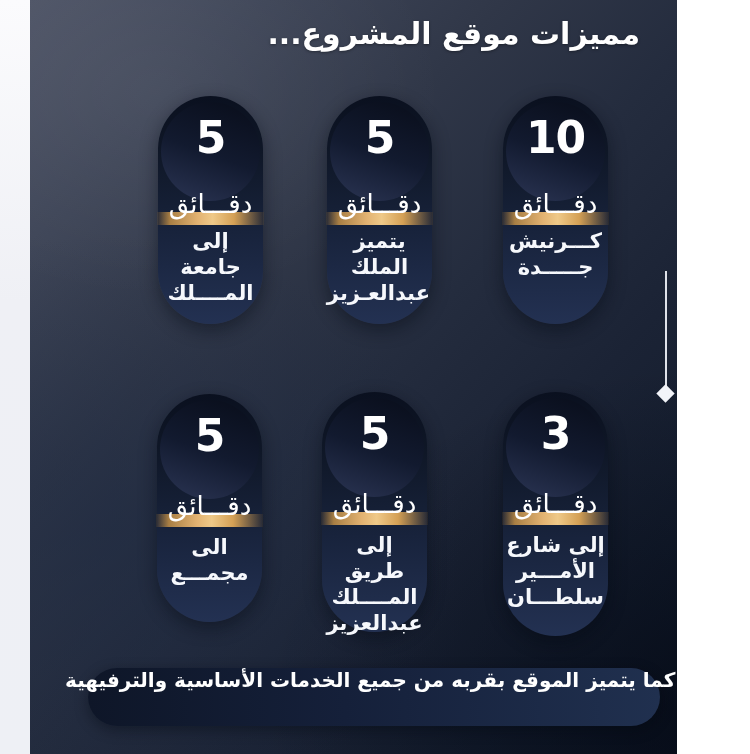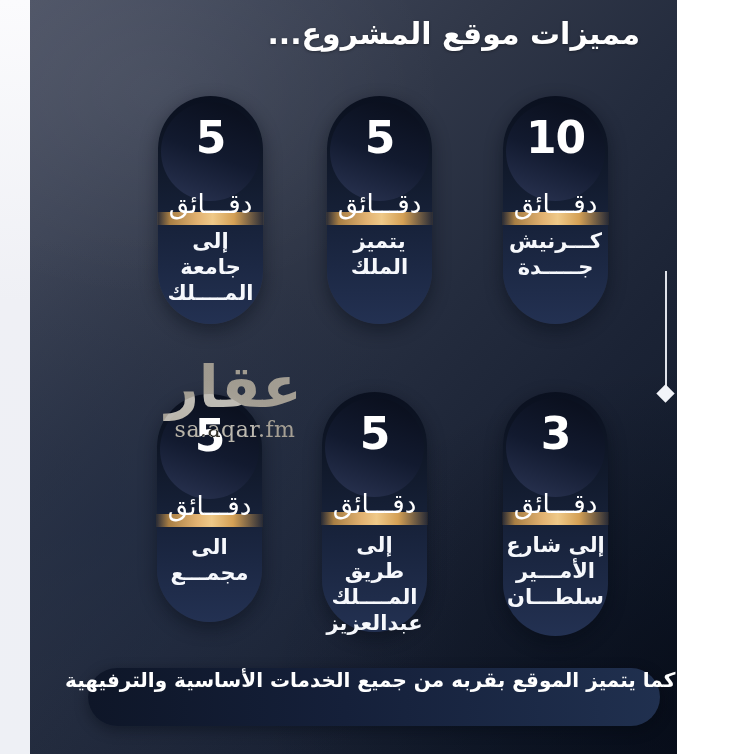--- a/index.html
+++ b/index.html
@@ -121,20 +121,21 @@
   </div>
 
   <div class="pill p2">
     <div class="pill-circle">
       <div class="pill-value">5</div>
     </div>
     <div class="band"></div>
     <div class="unit">دقـــائق</div>
     <div class="loc">
       <div>يتميز الملك</div>
+      <div>عبدالعـزيز</div>
     </div>
   </div>
 
   <div class="pill p3">
     <div class="pill-circle">
       <div class="pill-value">10</div>
     </div>
     <div class="band"></div>
     <div class="unit">دقـــائق</div>
     <div class="loc">
@@ -176,21 +177,17 @@
     <div class="loc">
       <div>إلى شارع</div>
       <div>الأمـــير</div>
       <div>سلطـــان</div>
     </div>
   </div>
 
   <div class="vline"></div>
   <div class="diamond"></div>
 
-  <div class="watermark">
-    <div class="watermark-logo">عقار</div>
-    <div class="watermark-site">sa.aqar.fm</div>
-  </div>
 
   <div class="footer-bar">
     <div class="footer-text">.كما يتميز الموقع بقربه من جميع الخدمات الأساسية والترفيهية</div>
   </div>
 </div>
 
 </body></html>

